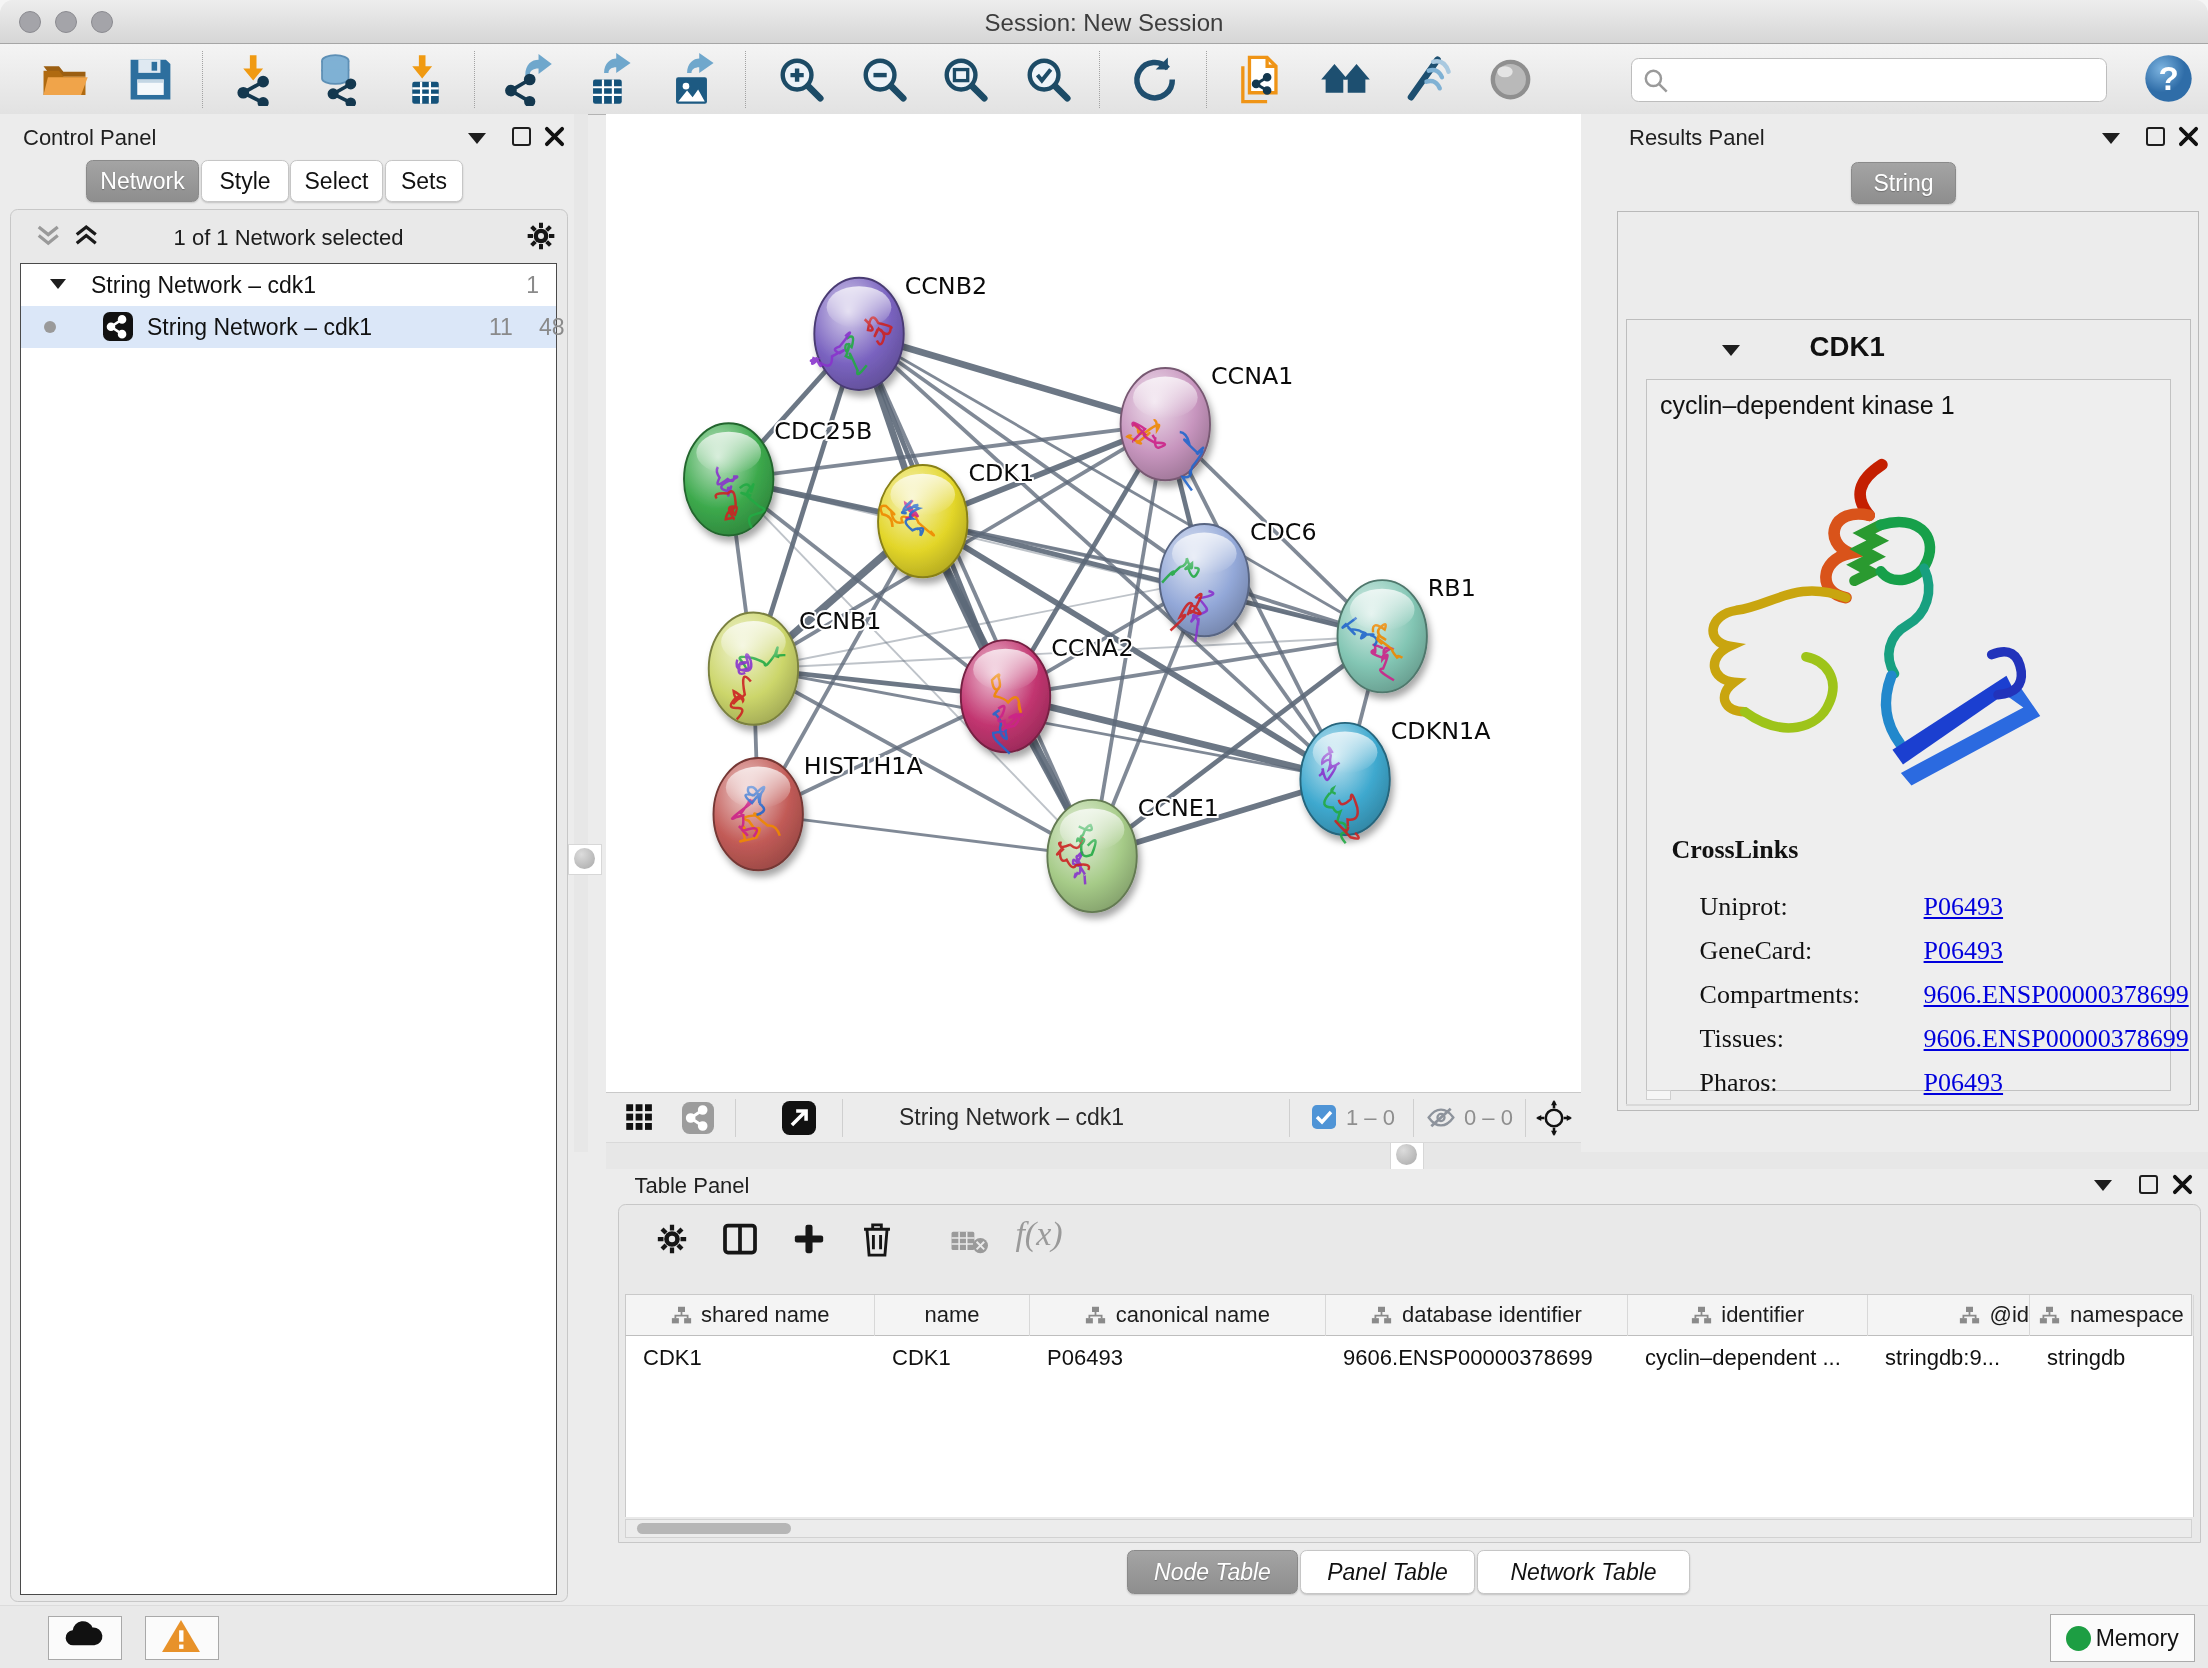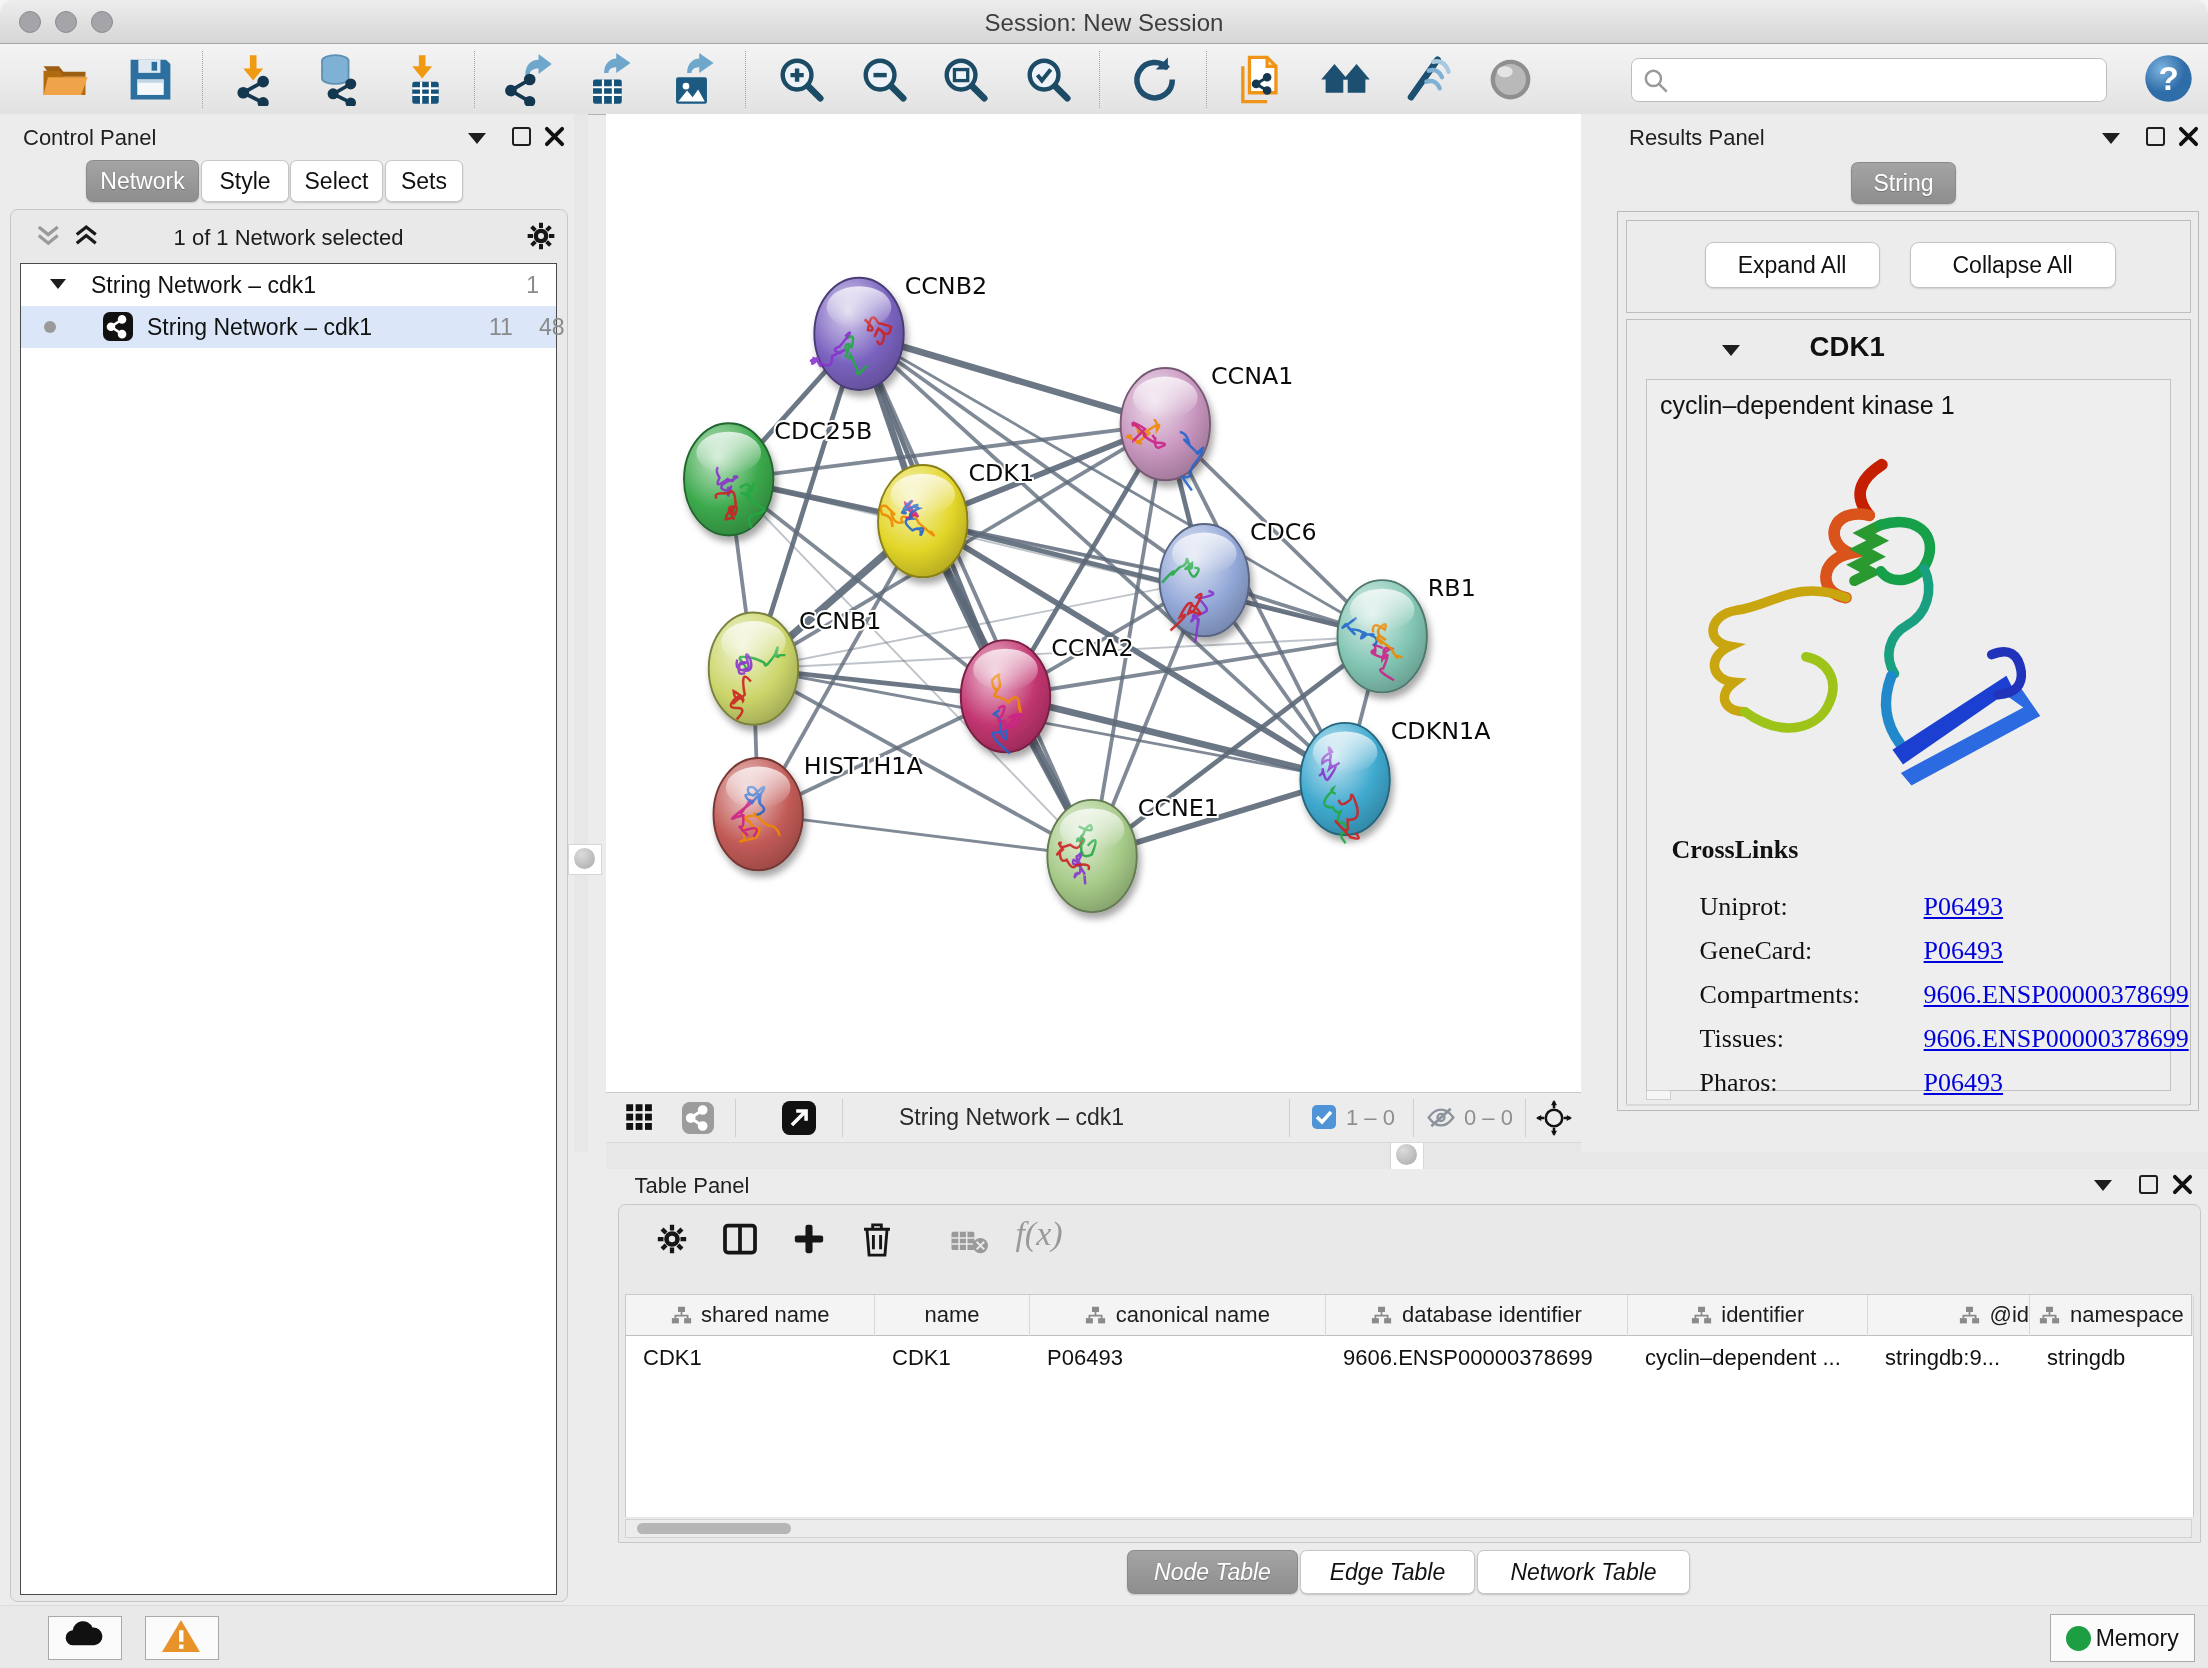--- a/index.html
+++ b/index.html
@@ -601,24 +601,20 @@
   <div id="results">
     <div class="phead" style="left:48px;top:11.4px">Results Panel</div>
     <span style="position:absolute;left:521px;top:19px" class="caret-d"></span>
     <span style="position:absolute;left:565px;top:13.3px" class="minbox"></span>
     <svg style="position:absolute;left:597px;top:12.4px" width="21" height="21" viewBox="0 0 22 22">
         <path d="M3 3l16 16M19 3L3 19" stroke="#111" stroke-width="4" stroke-linecap="round"></path>
       </svg>
     <div class="tab sel" style="position:absolute;left:270px;top:48px;width:103px;height:40px;line-height:40px">String</div>
 
     <div class="frame">
-      <div style="position:absolute;left:7.6px;top:7.6px;width:563px;height:91px;border:1px solid #bdbdbd">
-        <span class="rbtn" style="position:absolute;left:78px;top:21px;width:173px;height:44px;line-height:44px">Expand All</span>
-        <span class="rbtn" style="position:absolute;left:283px;top:21px;width:204px;height:44px;line-height:44px">Collapse All</span>
-      </div>
 
       <div style="position:absolute;left:7.6px;top:107px;width:563px;height:784px;border:1px solid #bdbdbd;background:#ececec">
         <span class="caret-d" style="position:absolute;left:95px;top:25px"></span>
         <span style="position:absolute;left:183px;top:11.4px;font-size:27.6px;font-weight:bold;color:#111">CDK1</span>
         <div style="position:absolute;left:19px;top:59px;width:523px;height:710px;border:1px solid #c2c2c2;background:#eeeeee">
           <div style="position:absolute;left:13.3px;top:11.4px;font-size:25px;color:#111">cyclin–dependent kinase 1</div>
 
           <svg style="position:absolute;left:28.5px;top:53px" width="380" height="380" viewBox="0 0 360 360" fill="none" stroke-linecap="round">
             <path d="M196 30 q-34 22 -12 48" stroke="#c41f00" stroke-width="11"></path>
             <path d="M184 78 c-36 -8 -44 26 -18 36 c-30 6 -30 38 -4 42" stroke="#d9531a" stroke-width="11"></path>
@@ -730,21 +726,21 @@
           <div class="dcell" style="width: 240px;">cyclin–dependent ...</div>
           <div class="dcell" style="width: 162px;">stringdb:9...</div>
           <div class="dcell" style="width: 164px;">stringdb</div>
         </div>
       <div class="hscroll">
           <span class="hthumb"></span>
         </div>
     </div>
 
     <div class="btab tab sel" style="left:521px;width:169px">Node Table</div>
-    <div class="btab tab" style="left:694px;width:173px">Edge Table</div>
+    <div class="btab tab" style="left:694px;width:173px">Panel Table</div>
     <div class="btab tab" style="left:871px;width:211px">Network Table</div>
   </div>
 
   <div id="statusbar">
     <span class="sbtn" style="left:48px">
       <svg width="48" height="32" viewBox="0 0 50 34" style="margin:2.9px 11.4px">
           <path d="M14 28a8 8 0 0 1-1-16 11 11 0 0 1 21-3 8 8 0 0 1 2 19z" fill="#111"></path>
         </svg>
     </span>
     <span class="sbtn" style="left:145px">

